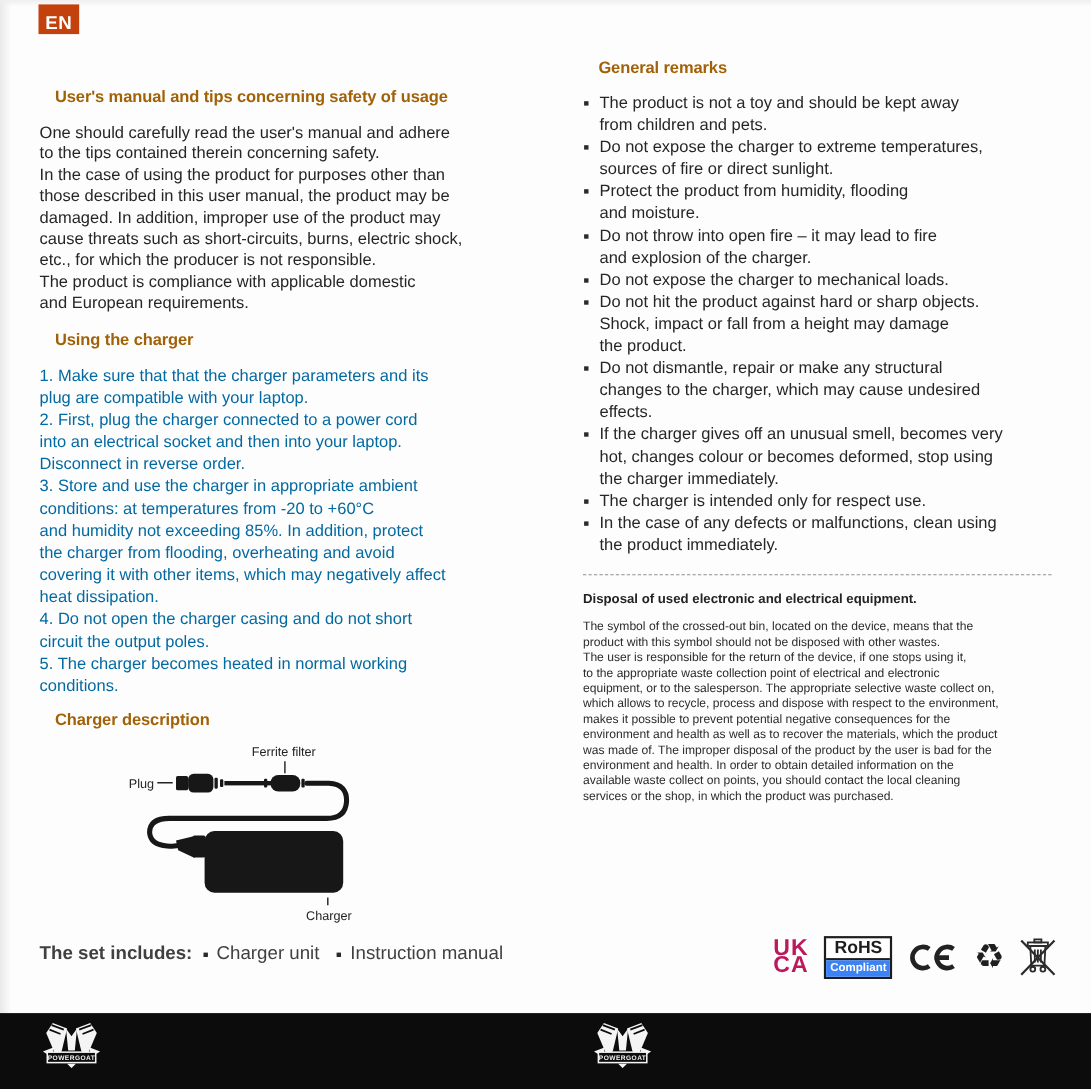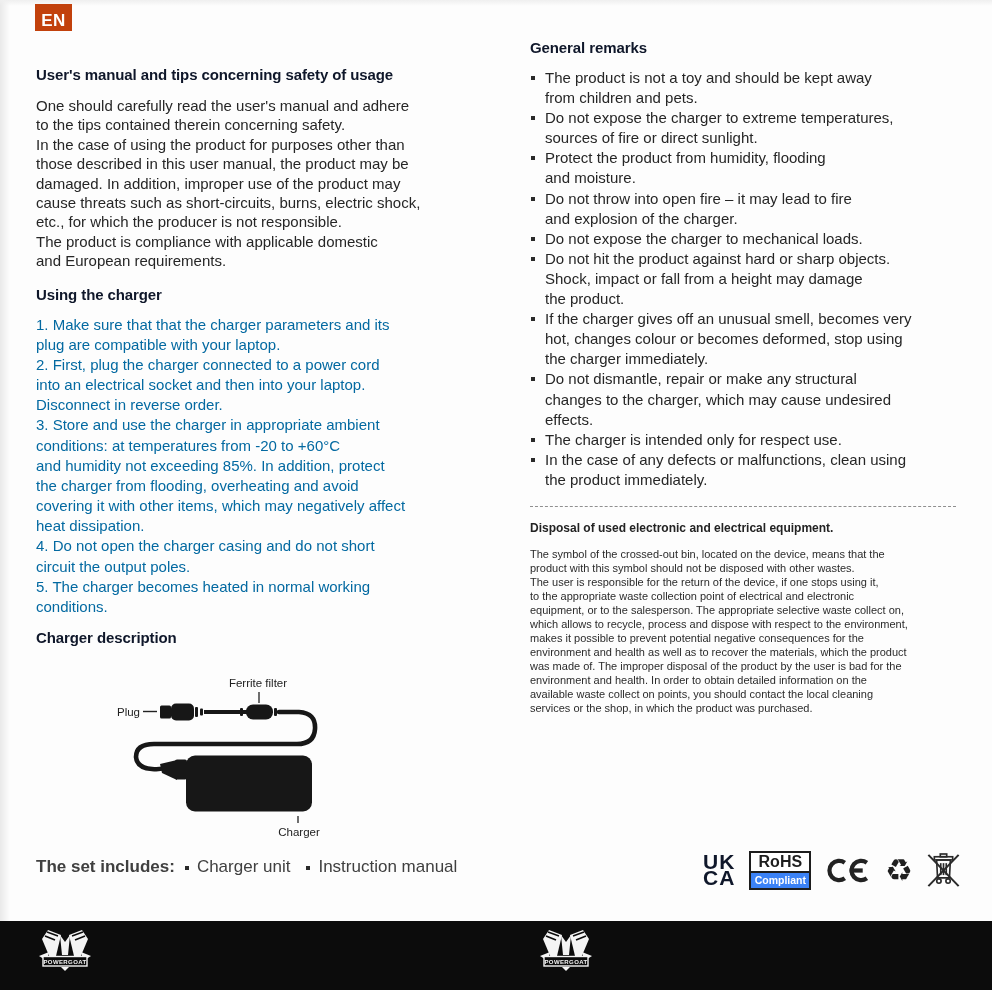--- a/index.html
+++ b/index.html
@@ -16,21 +16,21 @@
 
   .lang-badge{
     position:absolute;left:35px;top:4px;width:37px;height:27px;
     background:#c2410c;color:#fff;display:flex;align-items:flex-end;justify-content:center;
     font-weight:700;font-size:17px;letter-spacing:.5px;
   }
 
   .col-left{position:absolute;left:36px;top:66px;width:438px;}
   .col-right{position:absolute;left:530px;top:40px;width:426px;}
 
-  h1,h2{margin:0;font-size:15px;font-weight:700;letter-spacing:-.1px;color:#0f172a;}
+  h1,h2{margin:14px;font-size:15px;font-weight:700;letter-spacing:-.1px;color:#a16207;}
   h1{line-height:17px;}
   h2{line-height:16px;}
 
   .prewrap{white-space:pre-line;}
   .body-text{font-size:15px;line-height:19.4px;margin:13px 0 0 0;color:#262626;}
   .steps-text{font-size:15px;line-height:20.15px;margin:12px 0 0 0;color:#0369a1;}
   .h-using{margin-top:16px;}
   .h-chargerdesc{margin-top:13px;}
 
   .remarks{list-style:none;margin:12px 0 0 0;padding:0;font-size:15px;line-height:20.1px;color:#262626;}
@@ -43,21 +43,21 @@
 
   .diagram{position:absolute;left:105px;top:664px;}
 
   .set-line{position:absolute;left:36px;top:857px;display:flex;align-items:center;
     font-size:17px;color:#404040;}
   .set-line .label{font-weight:700;margin-right:10px;}
   .set-line .sq{margin:2px 8px 0 0;}
   .set-line .item{margin-right:16px;}
 
   .marks-row{position:absolute;left:703px;top:850px;display:flex;align-items:center;gap:14px;height:40px;}
-  .ukca{font-weight:700;font-size:21px;line-height:16px;letter-spacing:1px;color:#0f172a;text-align:center;}
+  .ukca{font-weight:700;font-size:21px;line-height:16px;letter-spacing:1px;color:#be185d;text-align:center;}
   .rohs{border:2px solid #1d1d1d;background:#fff;text-align:center;min-width:58px;}
   .rohs-top{font-weight:700;font-size:16px;line-height:18px;padding:0 5px;color:#1d1d1d;
     border-bottom:2px solid #1d1d1d;}
   .rohs-bottom{background:#3b82f6;color:#fff;font-size:10.5px;line-height:13px;padding:1px 3px;font-weight:bold;}
   .recycle{font-family:"DejaVu Sans",sans-serif;font-size:31px;line-height:31px;color:#1f1f1f;}
 
   .footer-bar{position:absolute;left:0;top:921px;width:992px;height:69px;background:#0c0c0c;}
   .goat{position:absolute;top:4px;}
   .goat.g1{left:36px;} .goat.g2{left:537px;}
 </style>
@@ -163,29 +163,29 @@
         <span class="prewrap">Do not expose the charger to mechanical loads.</span>
       </li>
     <li>
         <span class="sq"></span>
         <span class="prewrap">Do not hit the product against hard or sharp objects.
 Shock, impact or fall from a height may damage
 the product.</span>
       </li>
     <li>
         <span class="sq"></span>
+        <span class="prewrap">Do not dismantle, repair or make any structural
+changes to the charger, which may cause undesired
+effects.</span>
+      </li>
+    <li>
+        <span class="sq"></span>
         <span class="prewrap">If the charger gives off an unusual smell, becomes very
 hot, changes colour or becomes deformed, stop using
 the charger immediately.</span>
-      </li>
-    <li>
-        <span class="sq"></span>
-        <span class="prewrap">Do not dismantle, repair or make any structural
-changes to the charger, which may cause undesired
-effects.</span>
       </li>
     <li>
         <span class="sq"></span>
         <span class="prewrap">The charger is intended only for respect use.</span>
       </li>
     <li>
         <span class="sq"></span>
         <span class="prewrap">In the case of any defects or malfunctions, clean using
 the product immediately.</span>
       </li>

